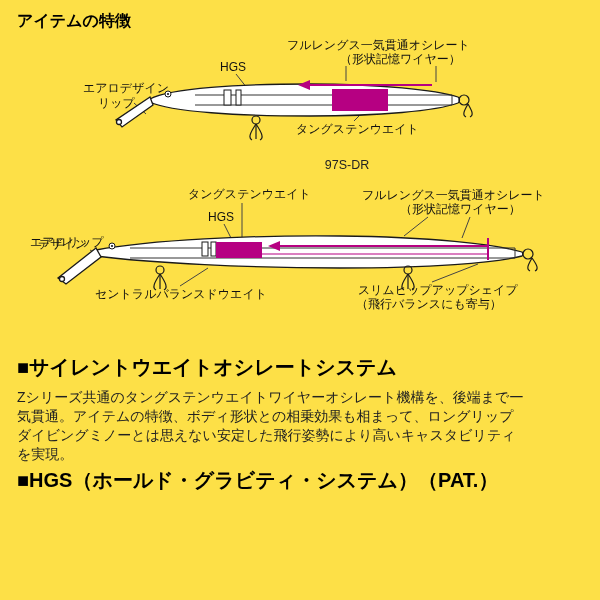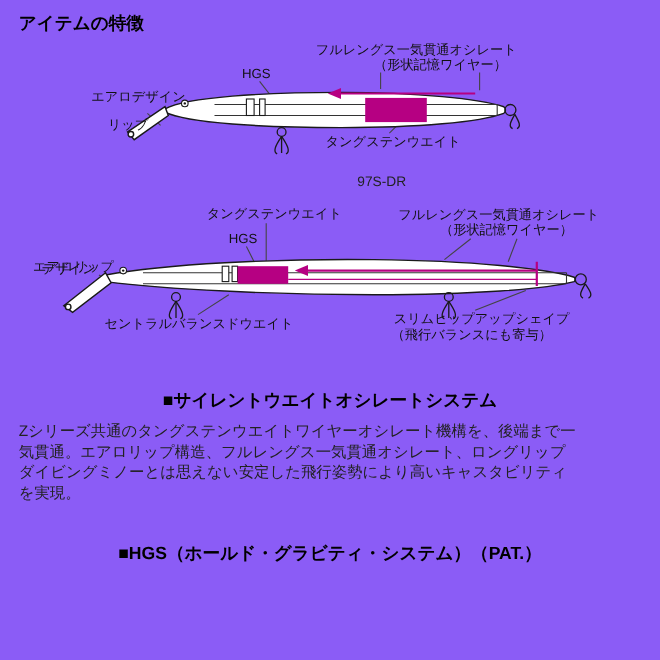--- a/index.html
+++ b/index.html
@@ -1,21 +1,21 @@
 <!DOCTYPE html>
 <html><head>
 <meta charset="utf-8">
 <style>
   html, body { margin: 0; padding: 0; background: #ffffff; }
   body {
     width: 600px; height: 600px; overflow: hidden; position: relative;
     font-family: "Liberation Sans", "DejaVu Sans", sans-serif;
     color: #111;
   }
-  .page { position: absolute; inset: 0; background: #8b5cf6; }
+  .page { position: absolute; inset: 0; background: #fde047; }
 
   .page-title {
     position: absolute; left: 17px; top: 11px;
     font-size: 16px; font-weight: bold; color: #000;
   }
 
   .diagram { position: absolute; left: 0; width: 600px; }
   .diagram svg { position: absolute; left: 0; top: 0; }
   #diagram1 { top: 35px; height: 147px; }
   #diagram2 { top: 182px; height: 162px; }
@@ -24,27 +24,27 @@
     position: absolute; font-size: 12px; line-height: 14px;
     white-space: nowrap; color: #111;
   }
   .caption {
     position: absolute; left: 0; width: 100%; text-align: center;
     font-size: 12.5px; color: #222; padding-left: 47px;
   }
 
   .sections { position: absolute; left: 17px; top: 354px; width: 566px; }
   .text-section h2 {
-    margin: 0 0 7px 0; font-size: 16px; font-weight: bold; color: #000; text-align: center;
+    margin: 0 0 7px 0; font-size: 20px; font-weight: bold; color: #000;
   }
   .text-section p {
     margin: 0; font-size: 14px; line-height: 19px; color: #222;
     max-width: 508px;
   }
-  .text-section + .text-section { margin-top: 35px; }
+  .text-section + .text-section { margin-top: 3px; }
 </style>
 </head>
 <body>
 
 <div class="page">
 
   <div class="page-title">アイテムの特徴</div>
 
   <div class="diagram" id="diagram1">
     <svg width="600" height="147" viewBox="0 0 600 147">
@@ -93,21 +93,21 @@
       <g stroke="#1a1a1a" stroke-width="1.2" fill="none">
         <circle cx="464" cy="65" r="5"></circle>
         <path d="M468,69 C472,76 474,80 470,82"></path>
         <path d="M468,69 C464,76 462,80 466,82"></path>
       </g>
     </svg>
     <div class="dlabel" style="left:287px; top:3px">フルレングス一気貫通オシレート</div>
     <div class="dlabel" style="left:340px; top:17px">（形状記憶ワイヤー）</div>
     <div class="dlabel" style="left:220px; top:25px">HGS</div>
     <div class="dlabel" style="left:83px;  top:46px">エアロデザイン</div>
-    <div class="dlabel" style="left:98px;  top:71px">リップ</div>
+    <div class="dlabel" style="left:98px;  top:61px">リップ</div>
     <div class="dlabel" style="left:296px; top:87px">タングステンウエイト</div>
     <div class="caption" style="top:123px">97S-DR</div>
   </div>
 
   <div class="diagram" id="diagram2">
     <svg width="600" height="162" viewBox="0 0 600 162">
 
       <g stroke="#444" stroke-width="1">
         <line x1="242" y1="21" x2="242" y2="57"></line>
         <line x1="428" y1="35" x2="404" y2="54"></line>
@@ -172,20 +172,20 @@
     <div class="dlabel" style="left:30px;  top:53px">エアロリップ</div>
     <div class="dlabel" style="left:38px;  top:55px">デザイン</div>
     <div class="dlabel" style="left:95px;  top:105px">セントラルバランスドウエイト</div>
     <div class="dlabel" style="left:358px; top:101px">スリムヒップアップシェイプ</div>
     <div class="dlabel" style="left:356px; top:115px">（飛行バランスにも寄与）</div>
   </div>
 
   <div class="sections">
     <section class="text-section">
       <h2>■サイレントウエイトオシレートシステム</h2>
-      <p>Zシリーズ共通のタングステンウエイトワイヤーオシレート機構を、後端まで一気貫通。エアロリップ構造、フルレングス一気貫通オシレート、ロングリップダイビングミノーとは思えない安定した飛行姿勢により高いキャスタビリティを実現。</p>
+      <p>Zシリーズ共通のタングステンウエイトワイヤーオシレート機構を、後端まで一気貫通。アイテムの特徴、ボディ形状との相乗効果も相まって、ロングリップダイビングミノーとは思えない安定した飛行姿勢により高いキャスタビリティを実現。</p>
     </section>
     <section class="text-section">
       <h2>■HGS（ホールド・グラビティ・システム）（PAT.）</h2>
     </section>
   </div>
 
 </div>
 
 </body></html>

